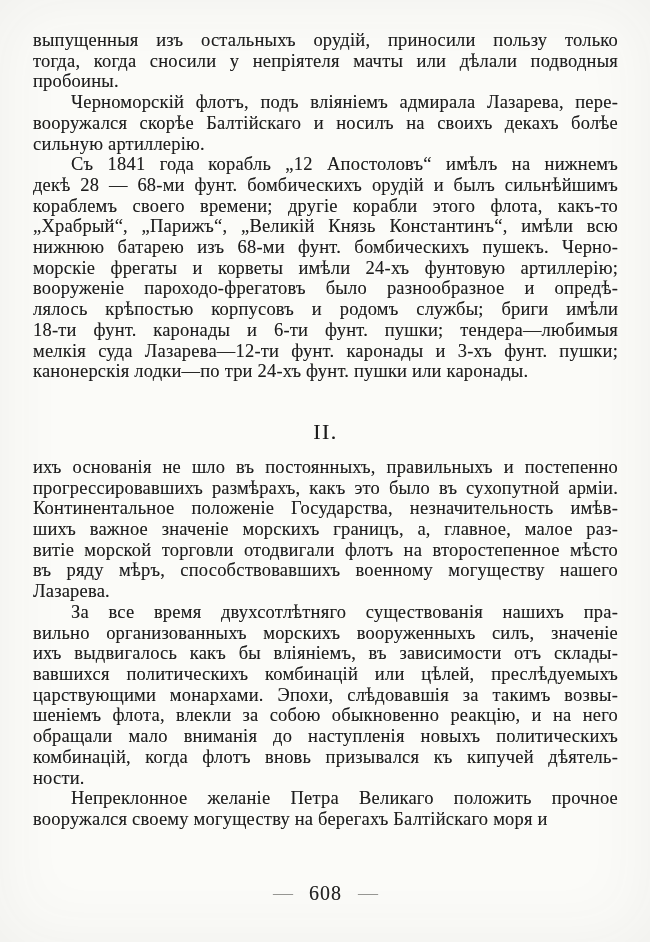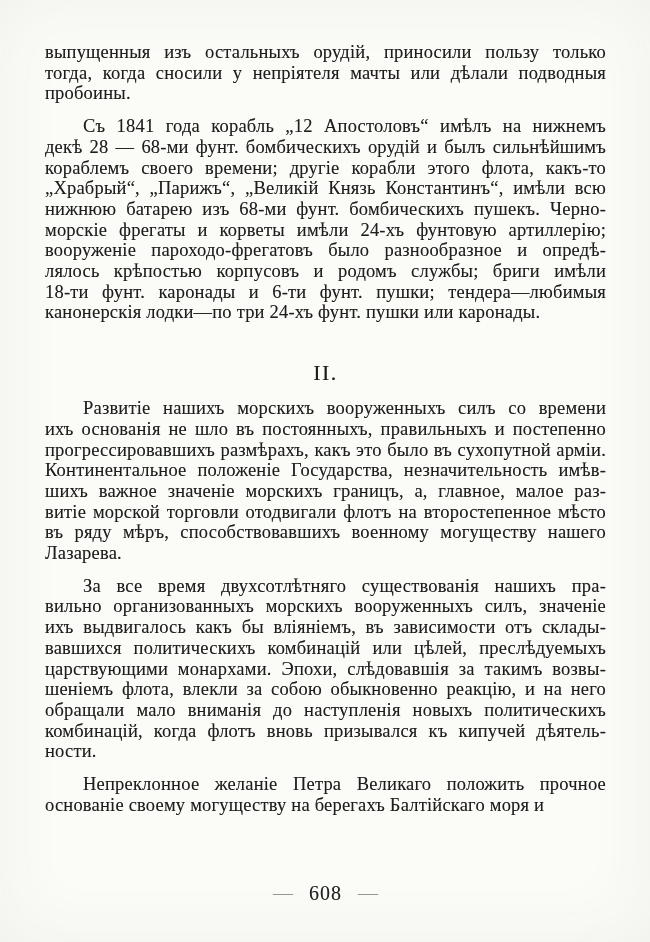--- a/index.html
+++ b/index.html
@@ -21,21 +21,21 @@
     box-shadow: inset 0 0 70px rgba(70, 68, 60, 0.06);
     color: #1e1e1e;
   }
   .text-block {
     position: absolute;
     left: 33px;
     top: 30px;
     width: 585px;
   }
   .para {
-    margin: 12px;
+    margin: 0;
   }
   .line {
     font-size: 18.5px;
     line-height: 20.7px;
     letter-spacing: 0.2px;
     text-align: justify;
     text-align-last: justify;
     color: #1e1e1e;
     
     text-shadow: 0 0 0.3px rgba(30,30,30,0.4);
@@ -84,34 +84,39 @@
 
 <div class="page">
 
   <main class="text-block" id="body-root">
       <div class="para">
         <div class="line">выпущенныя изъ остальныхъ орудій, приносили пользу только</div>
         <div class="line">тогда, когда сносили у непріятеля мачты или дѣлали подводныя</div>
         <div class="line end">пробоины.</div>
       </div>
       <div class="para">
+        <div class="line indent">Черноморскій флотъ, подъ вліяніемъ адмирала Лазарева, пере-</div>
+        <div class="line">вооружался скорѣе Балтійскаго и носилъ на своихъ декахъ болѣе</div>
+        <div class="line end">сильную артиллерію.</div>
+      </div>
+      <div class="para">
         <div class="line indent">Съ 1841 года корабль „12 Апостоловъ“ имѣлъ на нижнемъ</div>
         <div class="line">декѣ 28 — 68-ми фунт. бомбическихъ орудій и былъ сильнѣйшимъ</div>
         <div class="line">кораблемъ своего времени; другіе корабли этого флота, какъ-то</div>
         <div class="line">„Храбрый“, „Парижъ“, „Великій Князь Константинъ“, имѣли всю</div>
         <div class="line">нижнюю батарею изъ 68-ми фунт. бомбическихъ пушекъ. Черно-</div>
         <div class="line">морскіе фрегаты и корветы имѣли 24-хъ фунтовую артиллерію;</div>
         <div class="line">вооруженіе пароходо-фрегатовъ было разнообразное и опредѣ-</div>
         <div class="line">лялось крѣпостью корпусовъ и родомъ службы; бриги имѣли</div>
         <div class="line">18-ти фунт. каронады и 6-ти фунт. пушки; тендера—любимыя</div>
+        <div class="line">мелкія суда Лазарева—12-ти фунт. каронады и 3-хъ фунт. пушки;</div>
         <div class="line end">канонерскія лодки—по три 24-хъ фунт. пушки или каронады.</div>
       </div>
       <div class="heading">II.</div>
       <div class="para">
-        <div class="line indent">Развитіе нашихъ морскихъ вооруженныхъ силъ со времени</div>
         <div class="line">ихъ основанія не шло въ постоянныхъ, правильныхъ и постепенно</div>
         <div class="line">прогрессировавшихъ размѣрахъ, какъ это было въ сухопутной арміи.</div>
         <div class="line">Континентальное положеніе Государства, незначительность имѣв-</div>
         <div class="line">шихъ важное значеніе морскихъ границъ, а, главное, малое раз-</div>
         <div class="line">витіе морской торговли отодвигали флотъ на второстепенное мѣсто</div>
         <div class="line">въ ряду мѣръ, способствовавшихъ военному могуществу нашего</div>
         <div class="line end">Лазарева.</div>
       </div>
       <div class="para">
         <div class="line indent">За все время двухсотлѣтняго существованія нашихъ пра-</div>
@@ -119,21 +124,21 @@
         <div class="line">ихъ выдвигалось какъ бы вліяніемъ, въ зависимости отъ склады-</div>
         <div class="line">вавшихся политическихъ комбинацій или цѣлей, преслѣдуемыхъ</div>
         <div class="line">царствующими монархами. Эпохи, слѣдовавшія за такимъ возвы-</div>
         <div class="line">шеніемъ флота, влекли за собою обыкновенно реакцію, и на него</div>
         <div class="line">обращали мало вниманія до наступленія новыхъ политическихъ</div>
         <div class="line">комбинацій, когда флотъ вновь призывался къ кипучей дѣятель-</div>
         <div class="line end">ности.</div>
       </div>
       <div class="para">
         <div class="line indent">Непреклонное желаніе Петра Великаго положить прочное</div>
-        <div class="line end">основаніе своему могуществу на берегахъ Балтійскаго моря и</div>
+        <div class="line end">вооружался своему могуществу на берегахъ Балтійскаго моря и</div>
       </div>
     </main>
 
   <div class="footer">
     <span class="dash">—</span>
     <span class="page-num">608</span>
     <span class="dash">—</span>
   </div>
 
 </div>

